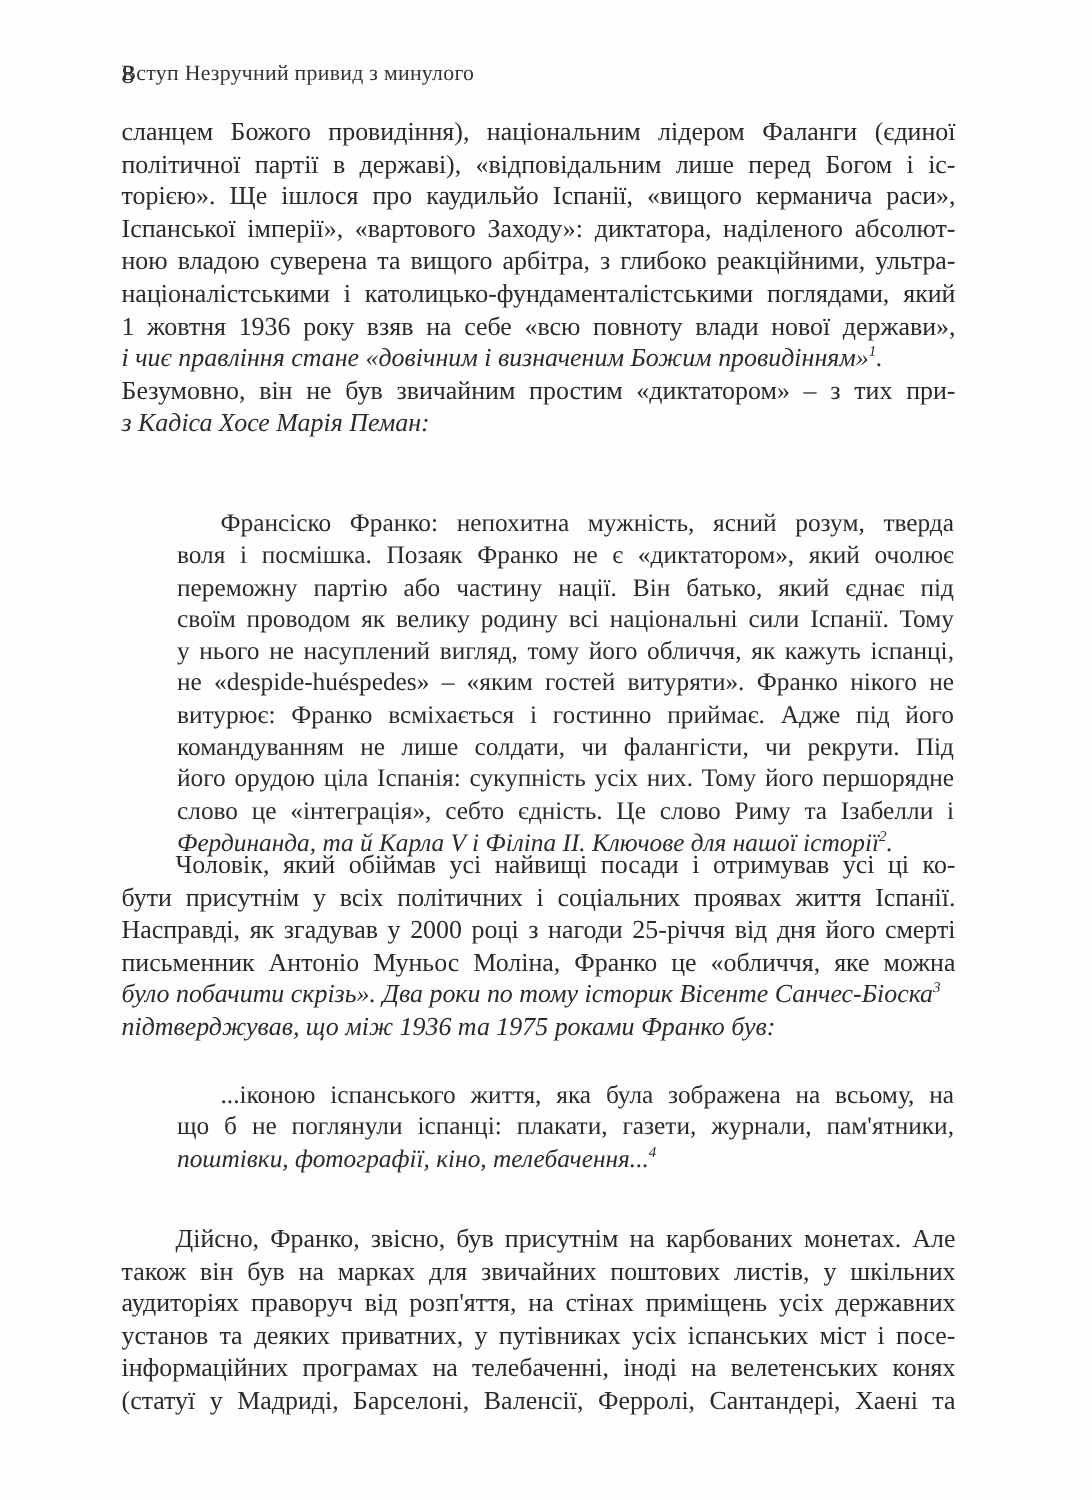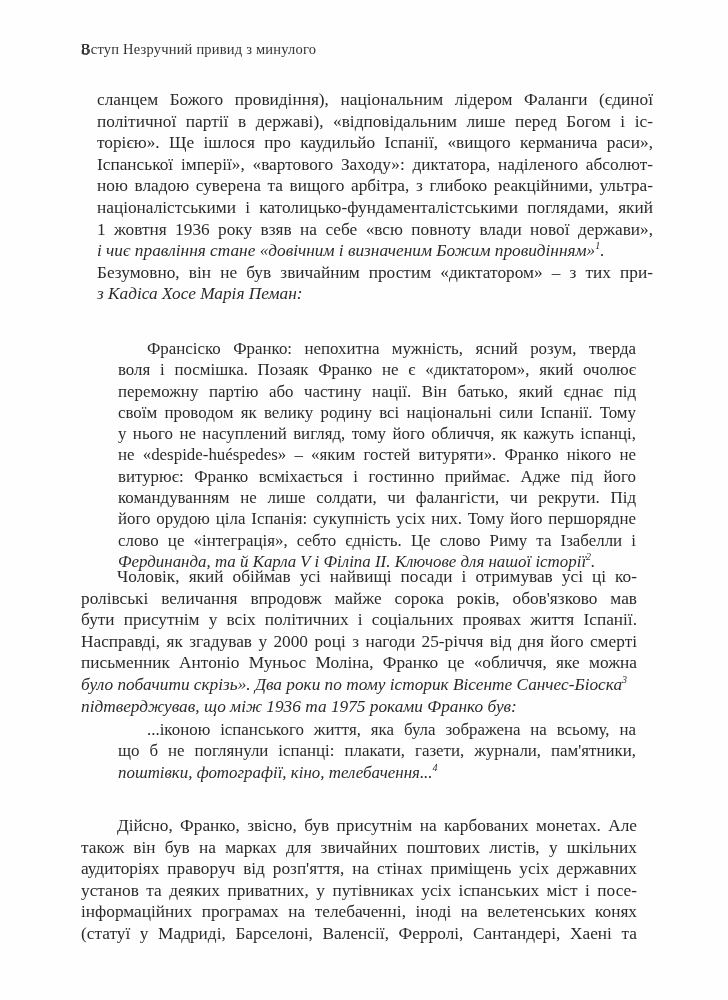--- a/index.html
+++ b/index.html
@@ -24,21 +24,21 @@
 </head>
 <body>
 
 <div class="page">
 
   <div class="running-head">
     <span class="page-number">8</span>
     <span class="running-title">Вступ Незручний привид з минулого</span>
   </div>
 
-  <div class="block body" style="top:89px;margin-left:16px;">
+  <div class="block body" style="top:77px;">
       <span class="line">сланцем Божого провидіння), національним лідером Фаланги (єдиної</span>
       <span class="line">політичної партії в державі), «відповідальним лише перед Богом і іс-</span>
       <span class="line">торією». Ще ішлося про каудильйо Іспанії, «вищого керманича раси»,</span>
       <span class="line">Іспанської імперії», «вартового Заходу»: диктатора, наділеного абсолют-</span>
       <span class="line">ною владою суверена та вищого арбітра, з глибоко реакційними, ультра-</span>
       <span class="line">націоналістськими і католицько-фундаменталістськими поглядами, який</span>
       <span class="line">1 жовтня 1936 року взяв на себе «всю повноту влади нової держави»,</span>
       <span class="line last">і чиє правління стане «довічним і визначеним Божим провидінням»<sup>1</sup>.</span>
       <span class="line">Безумовно, він не був звичайним простим «диктатором» – з тих при-</span>
       <span class="line last">з Кадіса Хосе Марія Пеман:</span>
@@ -53,21 +53,20 @@
       <span class="line">не «despide-huéspedes» – «яким гостей витуряти». Франко нікого не</span>
       <span class="line">витурює: Франко всміхається і гостинно приймає. Адже під його</span>
       <span class="line">командуванням не лише солдати, чи фалангісти, чи рекрути. Під</span>
       <span class="line">його орудою ціла Іспанія: сукупність усіх них. Тому його першорядне</span>
       <span class="line">слово це «інтеграція», себто єдність. Це слово Риму та Ізабелли і</span>
       <span class="line last">Фердинанда, та й Карла V і Філіпа II. Ключове для нашої історії<sup>2</sup>.</span>
     </div>
 
   <div class="block body" style="top:566px;">
       <span class="line indent-body">Чоловік, який обіймав усі найвищі посади і отримував усі ці ко-</span>
-      <span class="line">ролівські величання впродовж майже сорока років, обов'язково мав</span>
       <span class="line">бути присутнім у всіх політичних і соціальних проявах життя Іспанії.</span>
       <span class="line">Насправді, як згадував у 2000 році з нагоди 25-річчя від дня його смерті</span>
       <span class="line">письменник Антоніо Муньос Моліна, Франко це «обличчя, яке можна</span>
       <span class="line last">було побачити скрізь». Два роки по тому історик Вісенте Санчес-Біоска<sup>3</sup></span>
       <span class="line last">підтверджував, що між 1936 та 1975 роками Франко був:</span>
     </div>
 
   <div class="block quote" style="top:719px;">
       <span class="line indent-quote">...іконою іспанського життя, яка була зображена на всьому, на</span>
       <span class="line">що б не поглянули іспанці: плакати, газети, журнали, пам'ятники,</span>

